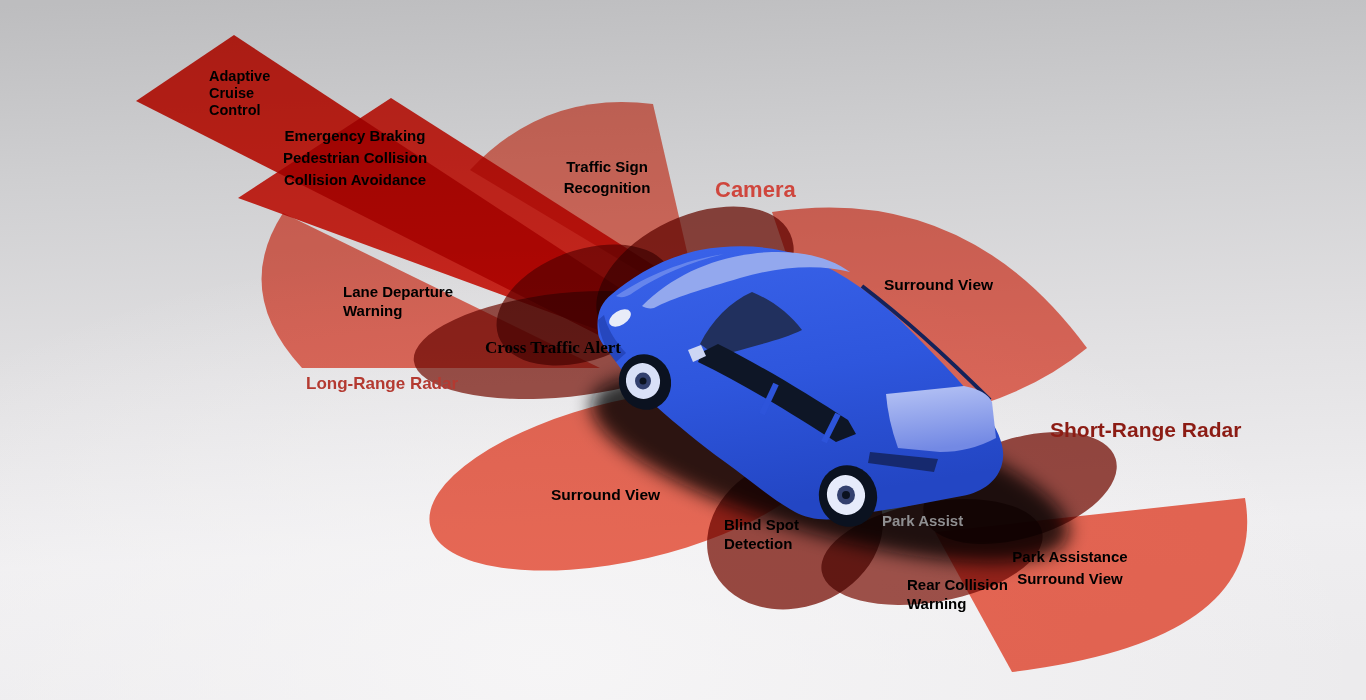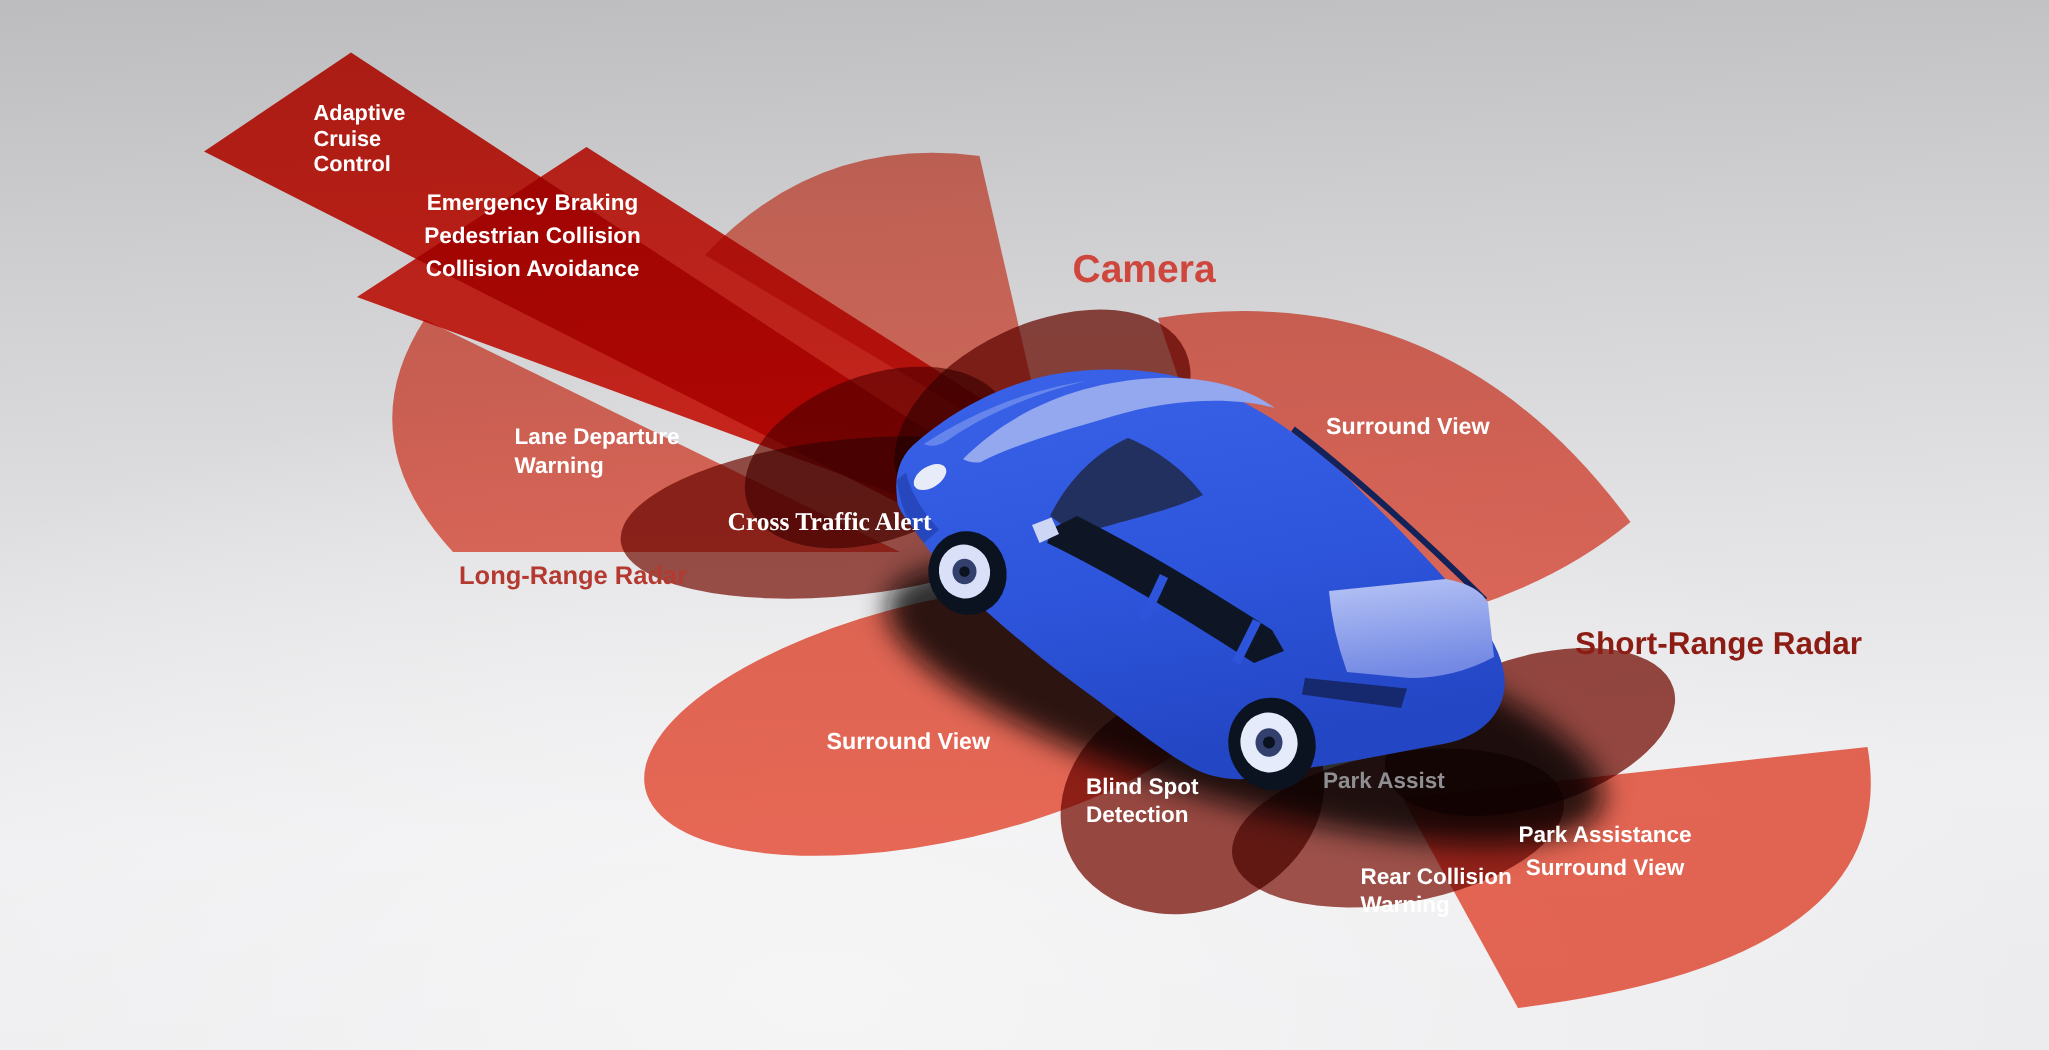--- a/index.html
+++ b/index.html
@@ -6,33 +6,33 @@
   .stage{
     position:relative;
     width:1366px;height:700px;
     overflow:hidden;
     font-family:"Liberation Sans",sans-serif;
     user-select:none;
   }
   .stage svg{position:absolute;left:0;top:0;}
   .lbl{
     position:absolute;
-    color:#ffffff;
+    color:#000000;
     font-weight:700;
     white-space:nowrap;
     line-height:19px;
     font-size:15px;
     text-rendering:optimizeLegibility;
   }
   .lbl .line{display:block;}
   .center{text-align:center;}
   #lbl-acc{left:209px;top:68px;font-size:14.5px;line-height:17px;}
   #lbl-frontfeat{left:281px;top:125px;width:148px;line-height:22px;}
   #lbl-tsr{left:557px;top:156px;width:100px;line-height:21px;}
-  #lbl-camera{left:715px;top:170px;font-size:26px;color:#cf463d;}
+  #lbl-camera{left:715px;top:180px;font-size:22px;color:#cf463d;}
   #lbl-sv-right{left:884px;top:275px;font-size:15.5px;}
   #lbl-ldw{left:343px;top:282px;}
   #lbl-cta{left:485px;top:338px;font-size:17px;font-family:Liberation Serif, serif;}
   #lbl-lrr{left:306px;top:374px;font-size:17px;color:#b43a31;}
   #lbl-srr{left:1050px;top:420px;font-size:21px;color:#8c1c14;}
   #lbl-sv-bottom{left:551px;top:485px;font-size:15.5px;}
   #lbl-bsd{left:724px;top:515px;}
   #lbl-pa{left:850px;top:511px;color:#8f8f91;margin-left:32px;}
   #lbl-rcw{left:907px;top:539px;margin-top:36px;}
   #lbl-pasv{left:1012px;top:546px;width:116px;line-height:21.5px;}
@@ -137,20 +137,24 @@
     <span class="line">Cruise</span>
     <span class="line">Control</span>
   </div>
 
   <div class="lbl center" id="lbl-frontfeat">
     <span class="line">Emergency Braking</span>
     <span class="line">Pedestrian Collision</span>
     <span class="line">Collision Avoidance</span>
   </div>
 
+  <div class="lbl center" id="lbl-tsr">
+    <span class="line">Traffic Sign</span>
+    <span class="line">Recognition</span>
+  </div>
 
   <div class="lbl" id="lbl-camera">Camera</div>
 
   <div class="lbl" id="lbl-sv-right">Surround View</div>
 
   <div class="lbl" id="lbl-ldw">
     <span class="line">Lane Departure</span>
     <span class="line">Warning</span>
   </div>
 

